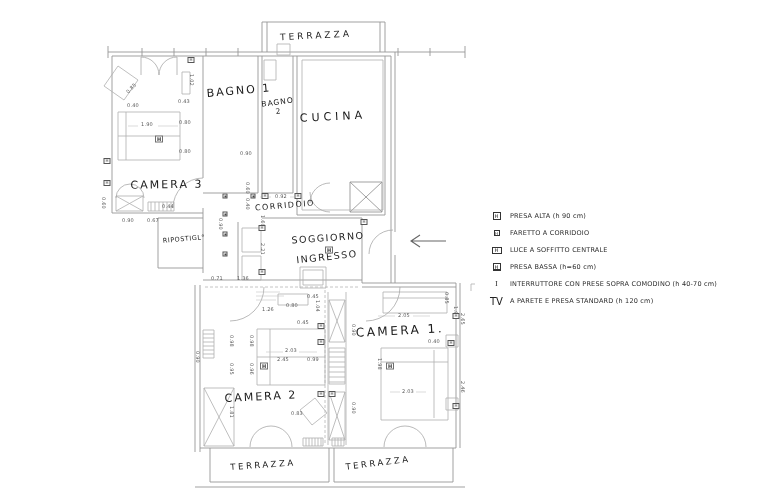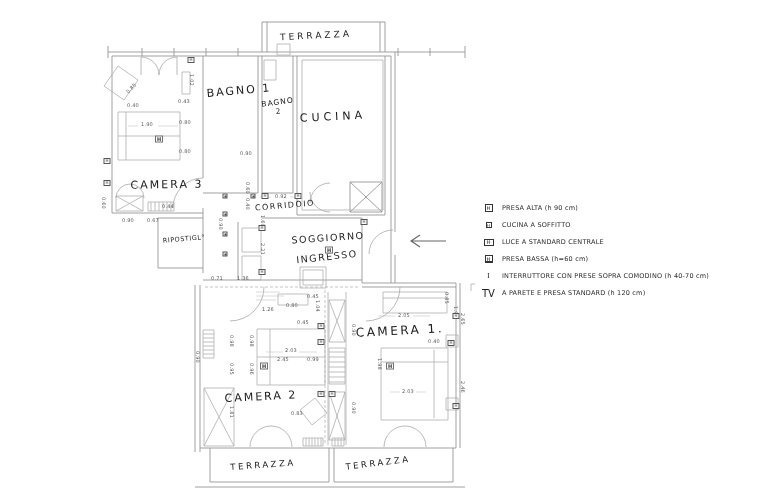--- a/index.html
+++ b/index.html
@@ -11,21 +11,21 @@
               font-family:"DejaVu Sans",sans-serif;font-weight:500;line-height:1.25;}
   .dim{position:absolute;font-size:5px;color:#5a5a5a;transform:translate(-50%,-50%);
        letter-spacing:.2px;white-space:nowrap;}
   .dim.v{writing-mode:vertical-rl;}
   .sym{position:absolute;transform:translate(-50%,-50%);display:flex;align-items:center;
        justify-content:center;color:#333;background:#fff;box-sizing:border-box;}
   .sym.ph{width:7px;height:6px;border:1px solid #555;font-size:4px;line-height:1;}
   .sym.hh{width:8px;height:7px;border:1px solid #6f6f6f;font-size:5px;font-weight:bold;line-height:1;}
   .sym.sq{width:5px;height:5px;border:1px solid #555;}
   .sym.sq::after{content:"";width:2px;height:2px;background:#474747;}
-  .legend{position:absolute;left:478px;top:199px;margin:4px;padding:0;list-style:none;}
+  .legend{position:absolute;left:478px;top:199px;margin:12px;padding:0;list-style:none;}
   .legend-row{display:flex;align-items:center;height:10px;margin-bottom:7px;}
   .ic{display:inline-flex;align-items:center;justify-content:center;flex:none;
       box-sizing:border-box;color:#222;margin-right:7px;width:13px;}
   .ic .ib{display:inline-flex;align-items:center;justify-content:center;box-sizing:border-box;}
   .ic.box .ib{width:8px;height:8px;border:1px solid #333;font-size:5px;}
   .ic.box-sm .ib{width:6px;height:6px;border:1px solid #333;font-size:4px;}
   .ic.box-wide .ib{width:10px;height:7px;border:1px solid #333;font-size:5px;}
   .ic.box-under .ib{width:8px;height:8px;border:1px solid #333;border-bottom-width:2px;font-size:5px;}
   .ic.plain .ib{font-size:7px;font-family:"DejaVu Serif",serif;}
   .ic.plain-tv .ib{font-size:10px;}
@@ -212,27 +212,27 @@
       <li class="legend-row">
         <span class="ic box">
           <span class="ib">H</span>
         </span>
         <span class="lg-text">PRESA ALTA (h 90 cm)</span>
       </li>
       <li class="legend-row">
         <span class="ic box-sm">
           <span class="ib">H</span>
         </span>
-        <span class="lg-text">CUCINA A SOFFITTO</span>
+        <span class="lg-text">FARETTO A CORRIDOIO</span>
       </li>
       <li class="legend-row">
         <span class="ic box-wide">
           <span class="ib">H</span>
         </span>
-        <span class="lg-text">LUCE A STANDARD CENTRALE</span>
+        <span class="lg-text">LUCE A SOFFITTO CENTRALE</span>
       </li>
       <li class="legend-row">
         <span class="ic box-under">
           <span class="ib">H</span>
         </span>
         <span class="lg-text">PRESA BASSA (h=60 cm)</span>
       </li>
       <li class="legend-row">
         <span class="ic plain">
           <span class="ib">I</span>

